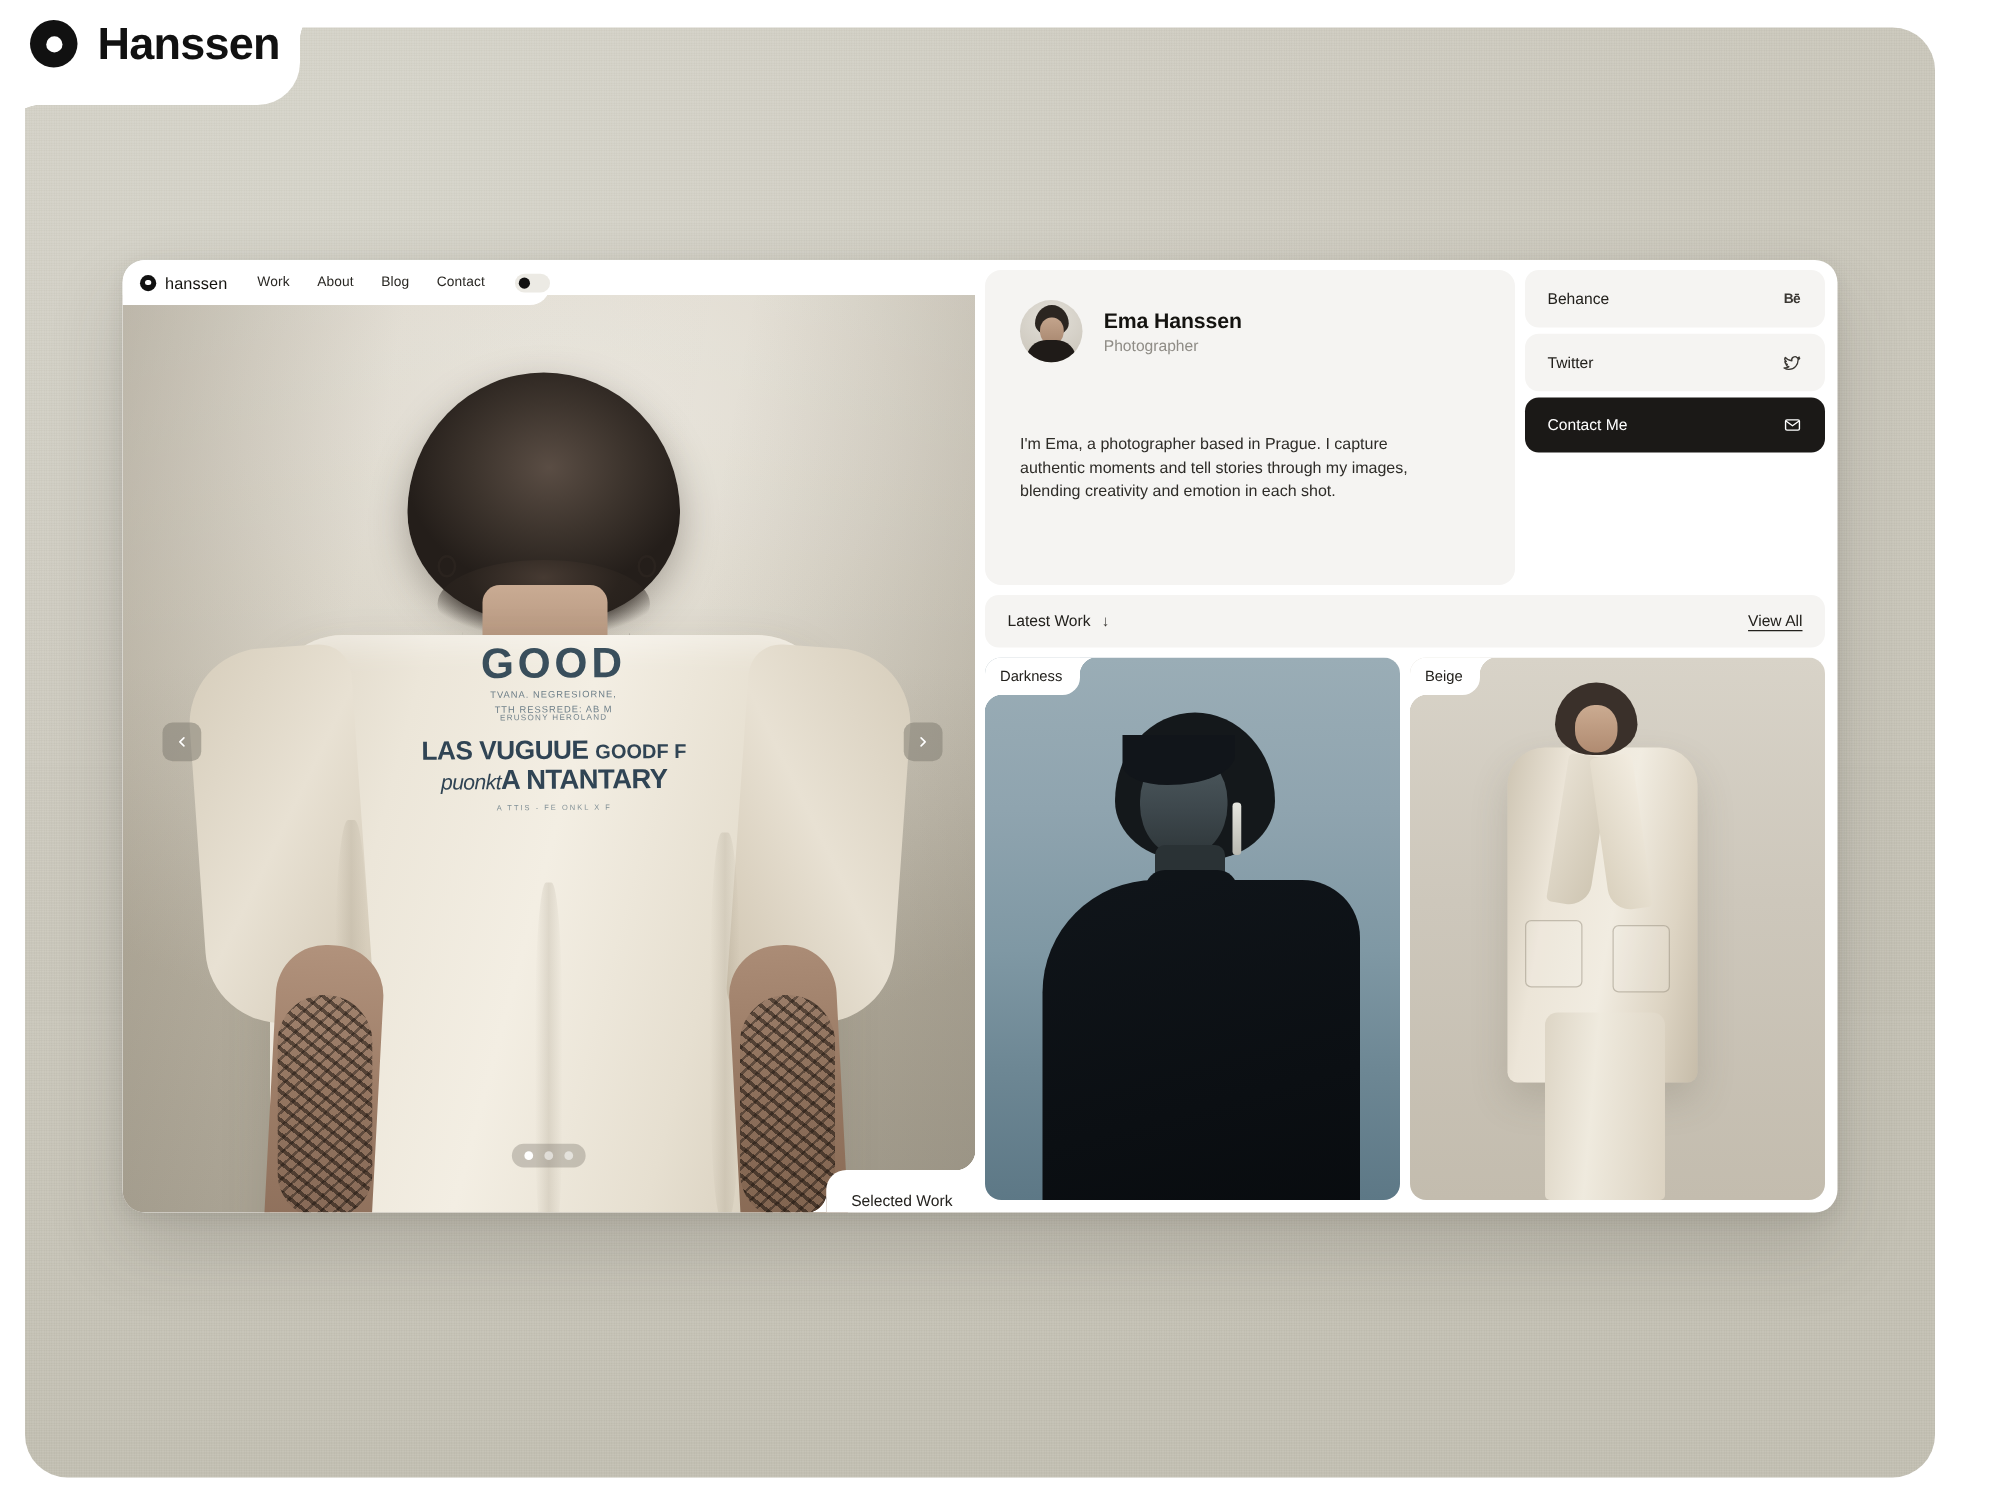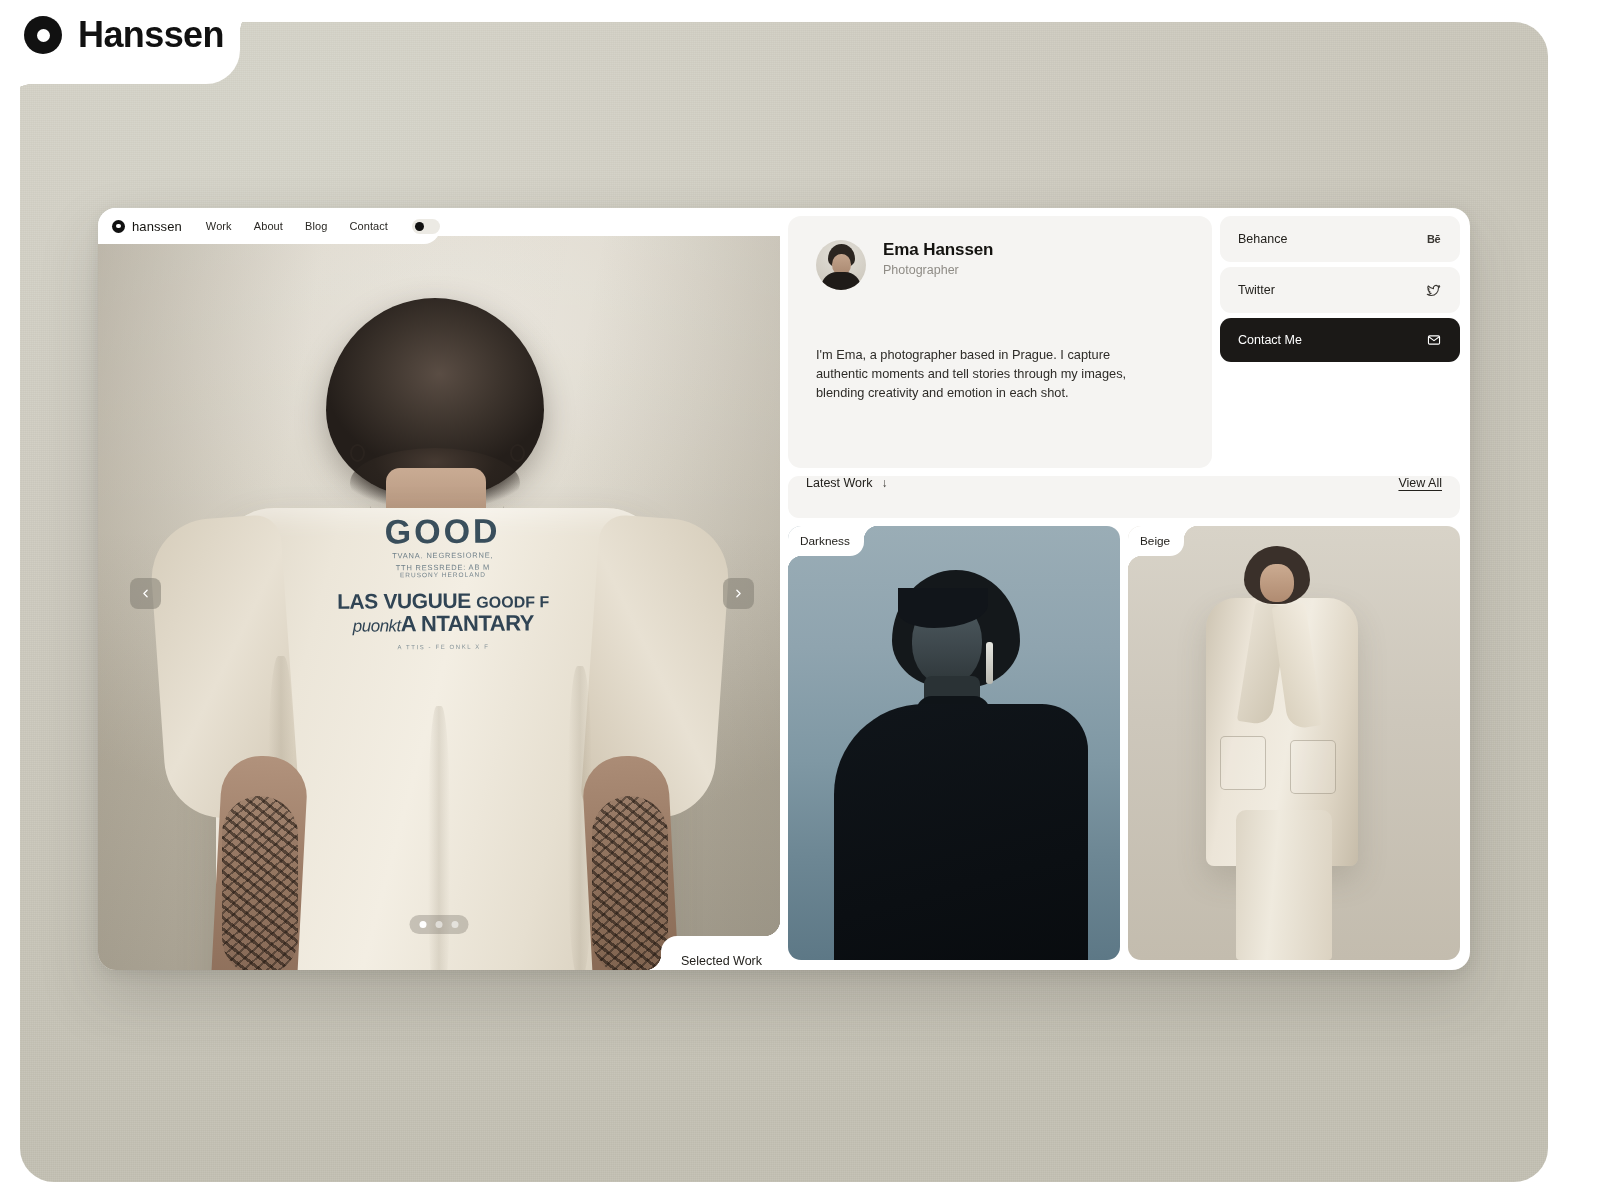--- a/index.html
+++ b/index.html
@@ -471,20 +471,21 @@
   .profile-card {
     flex: 1;
     background: #f5f4f2;
     border-radius: 13px;
     padding: 24px 28px;
     display: flex;
     flex-direction: column;
   }
   .profile-head {
     display: flex;
+    align-items: center;
     gap: 17px;
   }
   .avatar {
     width: 50px; height: 50px;
     border-radius: 50%;
     overflow: hidden;
     background: radial-gradient(70% 60% at 50% 30%, #e3e0d9 0%, #cfcac0 100%);
     position: relative;
     flex: 0 0 50px;
   }
@@ -566,21 +567,21 @@
     letter-spacing: -0.5px;
     text-align: center;
   }
 
   
   .latest-bar {
     height: 42px;
     background: #f5f4f2;
     border-radius: 11px;
     display: flex;
-    align-items: flex-start;
+    align-items: center;
     justify-content: space-between;
     padding: 0 18px;
     flex: 0 0 42px;
   }
   .latest-left {
     display: flex;
     align-items: center;
     gap: 9px;
     font-size: 12.5px;
     color: #23211d;

